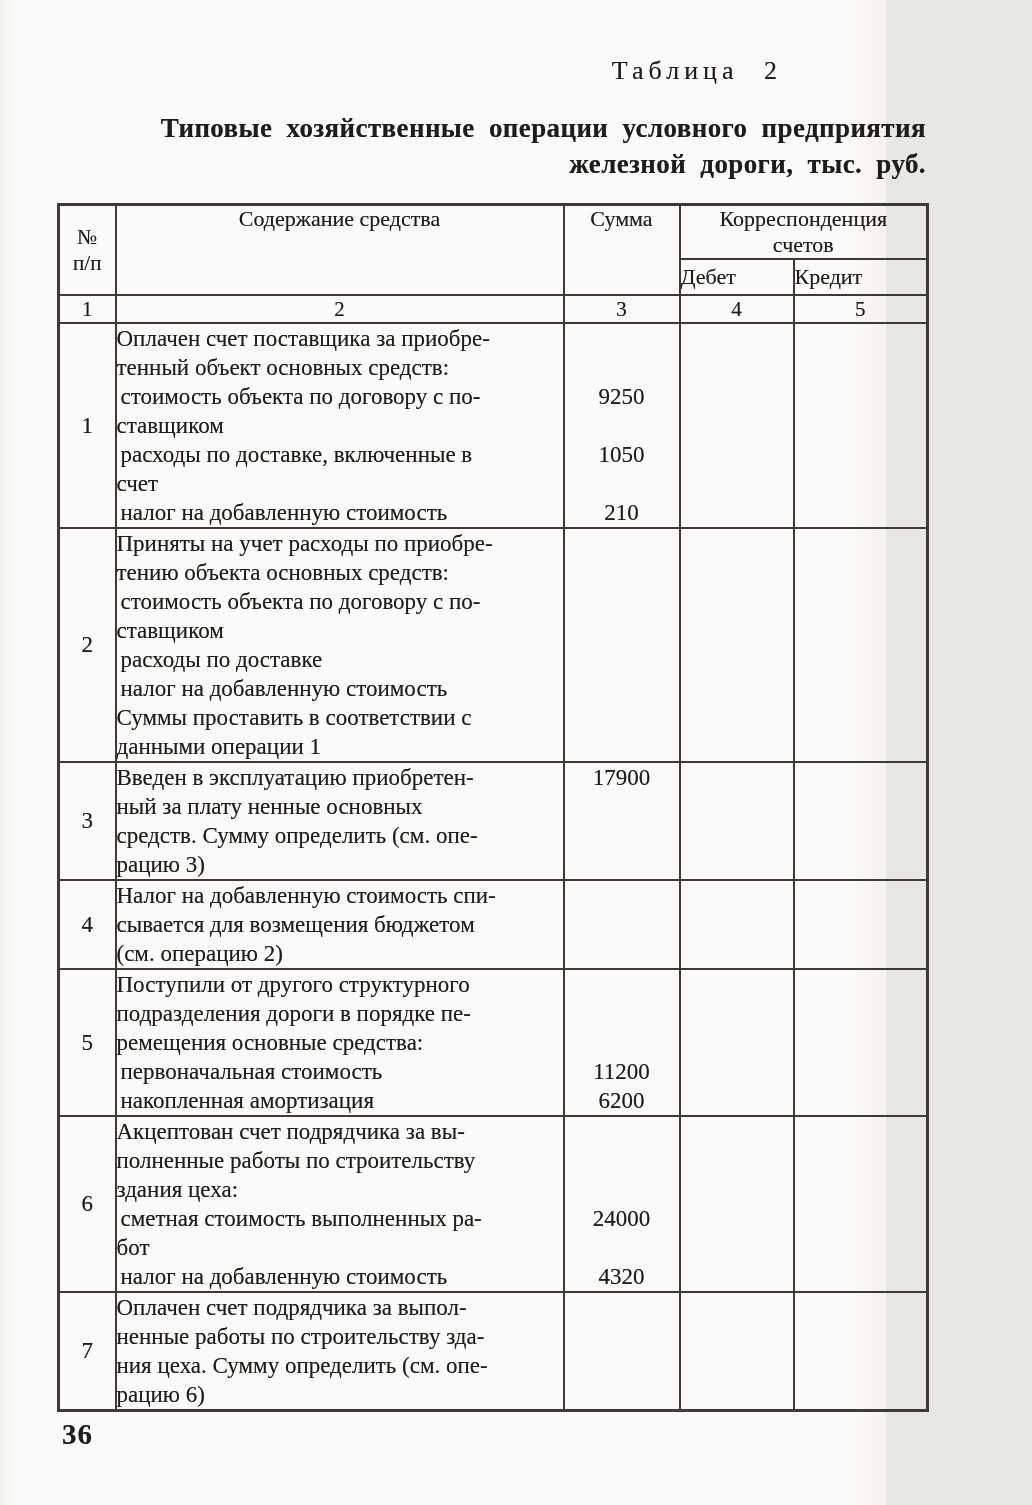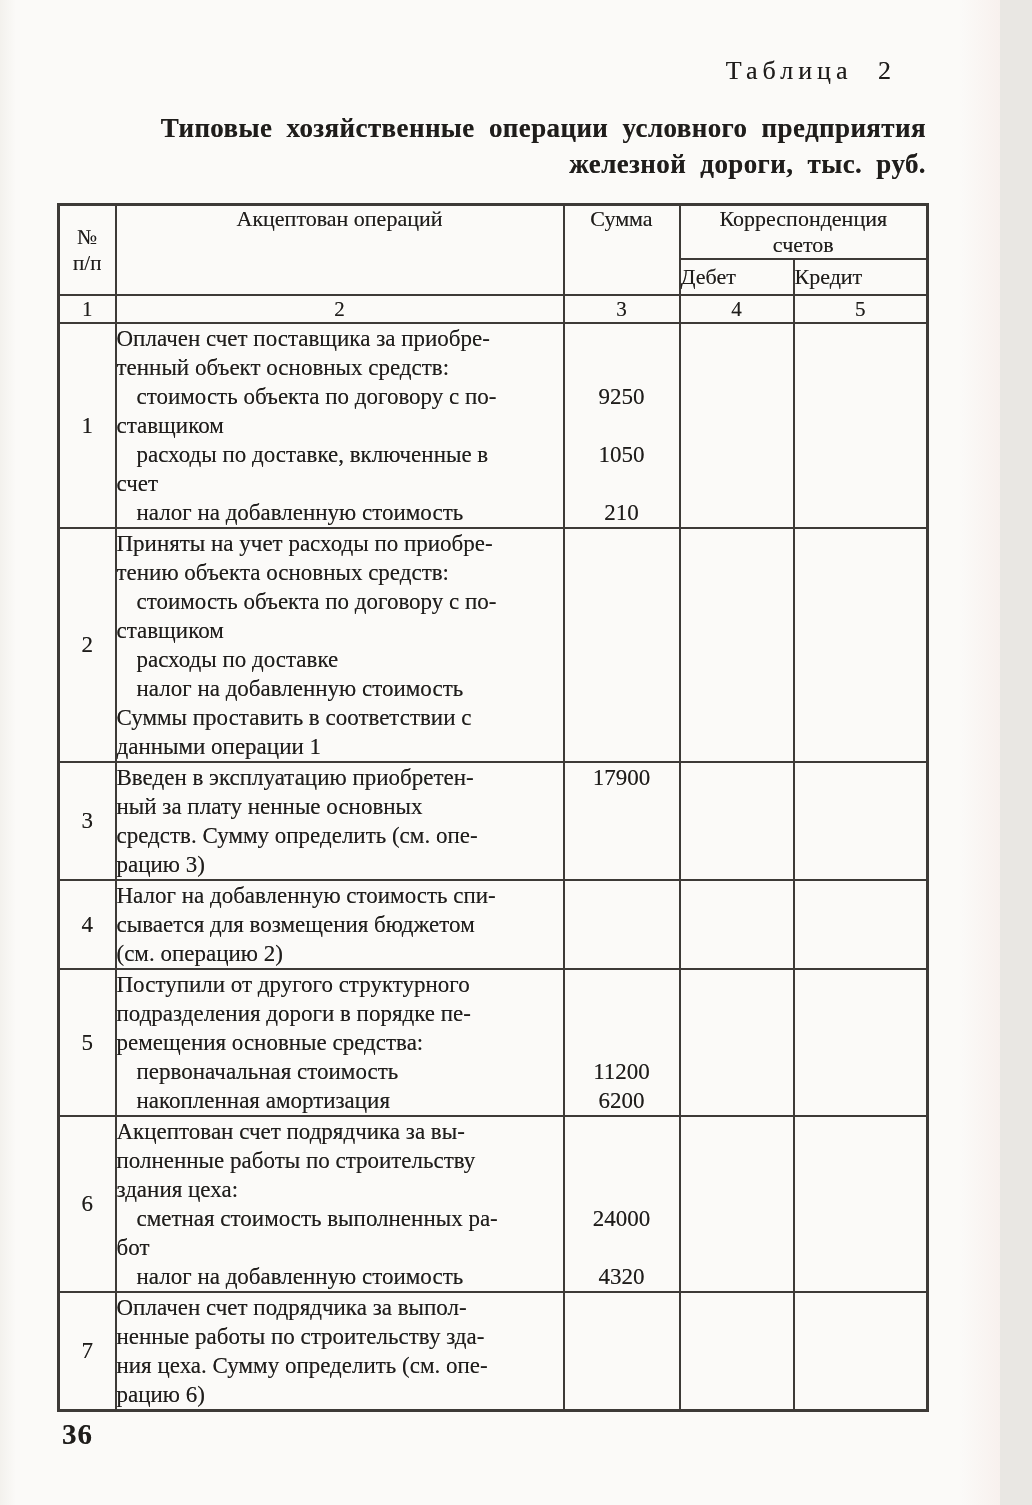--- a/index.html
+++ b/index.html
@@ -10,21 +10,21 @@
   html,body{margin:0;padding:0;}
   body{
     width:1032px;height:1505px;
     font-family:"Liberation Serif","DejaVu Serif",serif;
     color:var(--ink);
     background:#e9e7e3;
     overflow:hidden;
   }
   .page{
     position:relative;
-    width:1000px;height:1505px;
+    width:886px;height:1505px;
     background:linear-gradient(to right,#f3f1ed 0px,var(--paper) 16px,var(--paper) 96%,#f8f1ee 100%);
     text-shadow:0 0 0.6px rgba(31,29,27,.55);
   }
   .table-label{
     position:absolute;top:56px;right:104px;
     font-size:26px;letter-spacing:5px;word-spacing:14px;
   }
   .doc-title{
     position:absolute;top:110px;left:57px;width:869px;
     text-align:right;font-weight:700;
@@ -46,21 +46,21 @@
   table.ops{border:3px solid var(--border);}
   th.th-num{vertical-align:middle;text-align:center;font-size:21px;line-height:26px;}
   th.th-content,th.th-sum{vertical-align:top;text-align:center;font-size:22px;padding-top:5px;}
   th.th-corr{vertical-align:top;text-align:center;font-size:22px;line-height:26px;height:48px;padding-top:3px;}
   th.th-debit,th.th-credit{text-align:left;font-size:22px;height:34px;vertical-align:middle;}
   tr.index-row td{height:26px;text-align:center;font-size:21px;vertical-align:middle;}
   td.c-num{vertical-align:middle;text-align:center;font-size:23px;}
   td.c-content{vertical-align:top;padding:3px 6px 2px 16px;}
   td.c-sum{vertical-align:top;padding:3px 0 2px 0;text-align:center;}
   .line{line-height:29px;white-space:nowrap;}
-  .line.ind{padding-left:20px;}
+  .line.ind{padding-left:4px;}
   .sum-line{line-height:29px;}
   .page-number{
     position:absolute;top:1418px;left:62px;
     font-size:29px;letter-spacing:1px;font-weight:bold;
   }
 </style>
 </head>
 <body>
 
 <div class="page">
@@ -79,21 +79,21 @@
       <col style="width:116px">
       <col style="width:114px">
       <col style="width:134px">
     </colgroup>
     <thead>
       <tr>
         <th class="th-num" rowspan="2">
           <div>№</div>
           <div>п/п</div>
         </th>
-        <th class="th-content" rowspan="2">Акцептован операций</th>
+        <th class="th-content" rowspan="2">Содержание средства</th>
         <th class="th-sum" rowspan="2">Сумма</th>
         <th class="th-corr" colspan="2">
           <div>Корреспонденция</div>
           <div>счетов</div>
         </th>
       </tr>
       <tr>
         <th class="th-debit">Дебет</th>
         <th class="th-credit">Кредит</th>
       </tr>

